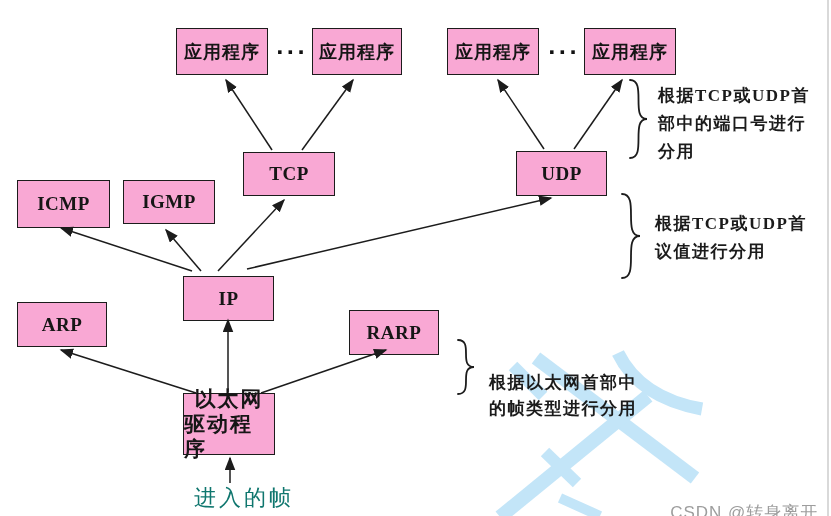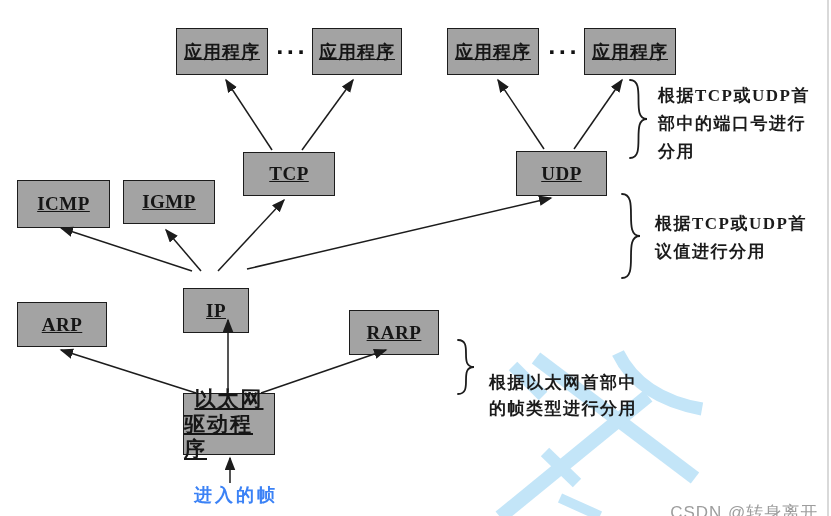--- a/index.html
+++ b/index.html
@@ -2,43 +2,42 @@
 <html style="--line: #1c1c1c; --watermark-blue: #c3e5f8; --watermark-text: #9d9d9d; --page-edge: #d9d9d9;"><head>
 <meta charset="utf-8">
 <style>
   html,body{margin:0;padding:0;background:#fff;}
   #stage{
     position:relative; width:831px; height:516px; background:#ffffff;
     overflow:hidden; font-family:"Liberation Serif","DejaVu Serif",serif;
   }
   .bx{
     position:absolute; box-sizing:border-box;
-    border:1.7px solid var(--line,#1c1c1c); background:#a3a3a3;
+    border:1.7px solid var(--line,#1c1c1c); background:#f9a8d4;
     display:flex; align-items:center; justify-content:center;
     color:#161616;
-    text-decoration:underline;
   }
   .proto{ font-weight:700; font-size:19px; letter-spacing:.5px; }
   .cjk{ font-weight:600; font-size:18px; letter-spacing:1px; }
   .eth{ flex-direction:column; line-height:25px; font-weight:600; font-size:21px; letter-spacing:2px;}
   .dots{
     position:absolute; font-weight:700; font-size:20px; letter-spacing:3px;
     color:#111; font-family:"DejaVu Sans",sans-serif;
   }
   .ann{
     position:absolute; font-size:17px; font-weight:600; color:#1b1b1b;
     letter-spacing:1.5px; white-space:nowrap;
   }
   .ann div{ display:block; }
   #ann-port{ left:658px; top:82px;  line-height:28px; }
   #ann-ip{   left:655px; top:210px; line-height:28px; }
   #ann-frame{left:489px; top:342px; line-height:26px;margin-top:28px; }
   #incoming-frame-label{
-    position:absolute; left:194px; top:483px; font-size:18px; font-weight:700;
-    letter-spacing:3px; color:#3b82f6;
+    position:absolute; left:194px; top:483px; font-size:22px; font-weight:400;
+    letter-spacing:3px; color:#0f766e;
   }
   #watermark-text{
     position:absolute; right:7px; top:482px; font-size:17px;
     color:var(--watermark-text,#9d9d9d);
     font-family:Liberation Sans, sans-serif; letter-spacing:1px;margin-top:19px;
   }
   #page-right-edge{
     position:absolute; right:2px; top:0; width:2px; height:516px;
     background:var(--page-edge,#d9d9d9);
   }
@@ -65,21 +64,21 @@
   <div class="bx cjk" style="left:312px;top:28px;width:90px;height:47px">应用程序</div>
   <div class="bx cjk" style="left:447px;top:28px;width:92px;height:47px">应用程序</div>
   <div class="dots" style="left:548px;top:40px">···</div>
   <div class="bx cjk" style="left:584px;top:28px;width:92px;height:47px">应用程序</div>
 
   <div class="bx proto" style="left:516px;top:151px;width:91px;height:45px">UDP</div>
   <div class="bx proto" style="left:243px;top:152px;width:92px;height:44px">TCP</div>
 
   <div class="bx proto" style="left:17px;top:180px;width:93px;height:48px">ICMP</div>
   <div class="bx proto" style="left:123px;top:180px;width:92px;height:44px">IGMP</div>
-  <div class="bx proto" style="left:183px;top:288px;width:66px;height:45px">IP</div>
+  <div class="bx proto" style="left:183px;top:276px;width:91px;height:45px">IP</div>
 
   <div class="bx proto" style="left:17px;top:302px;width:90px;height:45px">ARP</div>
   <div class="bx proto" style="left:349px;top:310px;width:90px;height:45px">RARP</div>
 
   <div class="bx eth" style="left:183px;top:393px;width:92px;height:62px">
     <div>以太网</div>
     <div>驱动程序</div>
   </div>
 
   <div id="incoming-frame-label">进入的帧</div>

